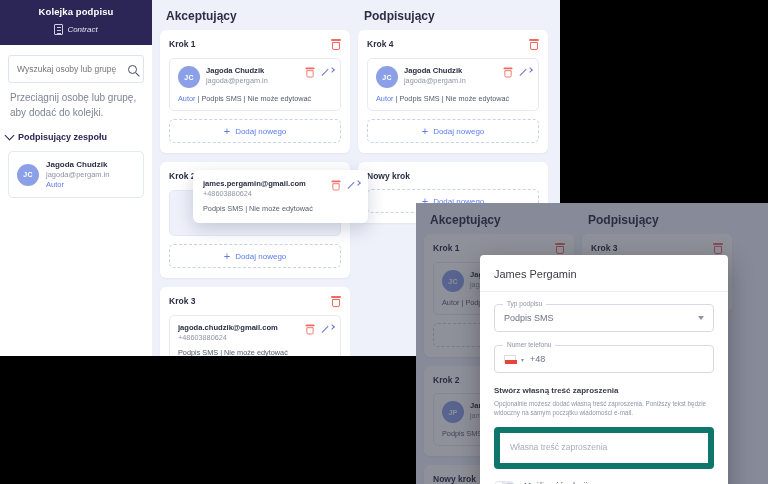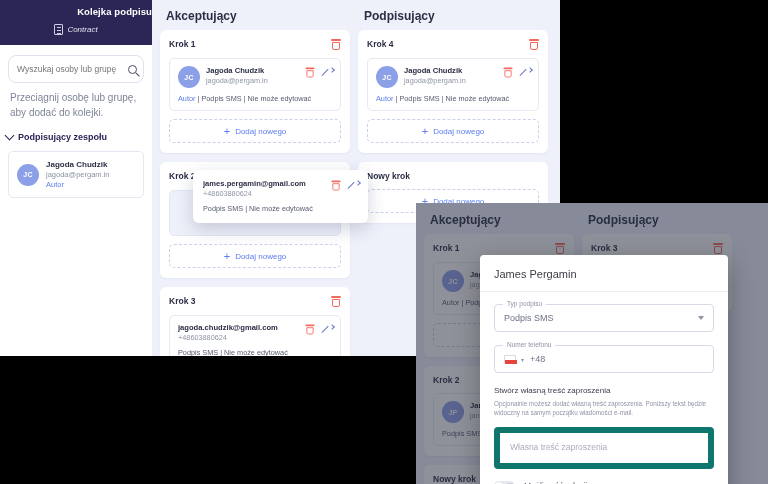--- a/index.html
+++ b/index.html
@@ -9,26 +9,26 @@
     font-family: "Liberation Sans", sans-serif;
     overflow: hidden;
   }
   .stage { position: relative; width: 768px; height: 484px; background:#000; }
 
   
   .win1 { position:absolute; left:0; top:0; width:560px; height:356px; background:#eef1fa; overflow:hidden; }
 
   .sidebar { position:absolute; left:0; top:0; width:152px; height:356px; background:#ffffff; }
   .sb-header { height:45px; background:#2b2655; color:#fff; padding-top:6px; text-align:center; }
-  .sb-title { font-size:9.5px; font-weight:bold; letter-spacing:.1px;text-align:right; }
+  .sb-title { font-size:9.5px; font-weight:bold; letter-spacing:.1px; }
   .sb-contract { margin-top:7px; display:flex; align-items:center; justify-content:center; gap:4px; font-size:8px; color:#e3e2ef;font-style:italic; }
   .doc-ico { width:9px; height:11px; border:1px solid #cfcde4; border-radius:1px; display:inline-block; position:relative; }
   .doc-ico:before { content:""; position:absolute; left:2px; top:2px; width:4px; height:1px; background:#cfcde4; box-shadow:0 3px 0 #cfcde4, 0 6px 0 #cfcde4; }
 
-  .search-wrap { margin:10px 8px 0 8px; height:28px; border:1px solid #dfe3ef; border-radius:8px; display:flex; align-items:center; padding:0 8px; background:#fff; }
+  .search-wrap { margin:10px 8px 0 8px; height:28px; border:1px solid #dfe3ef; border-radius:3px; display:flex; align-items:center; padding:0 8px; background:#fff; }
   .search-wrap input { border:0; outline:0; flex:1; font-size:8.5px; color:#9aa0b4; font-family:inherit; background:transparent; }
   .mag { width:9px; height:9px; border:1.4px solid #4a4a6a; border-radius:50%; position:relative; flex:none; }
   .mag:after { content:""; position:absolute; right:-4px; bottom:-3px; width:5px; height:1.4px; background:#4a4a6a; transform:rotate(45deg); }
 
   .hint { margin:8px 8px 0 10px; font-size:10px; line-height:1.45; color:#7e8498; }
 
   .team-head { margin:12px 8px 0 6px; display:flex; align-items:center; gap:5px; }
   .chev { width:7px; height:7px; border-left:1.4px solid #2b2655; border-bottom:1.4px solid #2b2655; transform:rotate(-45deg); margin-top:-3px; }
   .team-head span { font-size:9px; font-weight:bold; color:#2b2655; }
 
@@ -84,21 +84,21 @@
   .md-title { font-size:11px; color:#3c3c46; padding:13px 14px 11px 14px; border-bottom:1px solid #eceef4; }
   .md-body { padding:12px 14px 6px 14px; }
   .field { position:relative; border:1px solid #d7dae6; border-radius:4px; height:28px; display:flex; align-items:center; padding:0 9px; margin-bottom:13px; }
   .fl { position:absolute; top:-5px; left:8px; background:#fff; padding:0 4px; font-size:6.5px; color:#9094a6; }
   .fv { font-size:9px; color:#6d7186; }
   .caret { margin-left:auto; width:0; height:0; border-left:3px solid transparent; border-right:3px solid transparent; border-top:4px solid #9094a6; }
   .flag { width:12px; height:8px; background:#fff; border:.5px solid #ddd; position:relative; margin-right:5px; flex:none; }
   .flag:after { content:""; position:absolute; left:0; top:4px; width:12px; height:4px; background:#e4443c; }
   .flag-car { font-size:6px; color:#9094a6; margin-right:6px; }
 
-  .sec-h { font-size:8px; font-weight:normal; color:#3a3d4d; margin-bottom:4px; }
+  .sec-h { font-size:8px; font-weight:bold; color:#3a3d4d; margin-bottom:4px; }
   .sec-p { font-size:6.3px; color:#9094a6; line-height:1.5; margin-bottom:9px; }
   .ta { border:6px solid #0f766e; border-radius:4px; height:42px; padding:9px 10px; font-size:8.5px; color:#a9adbd; margin-bottom:12px; }
 
   .toggle-row { display:flex; align-items:center; gap:9px; padding-bottom:14px; }
   .tg { width:21px; height:10px; border-radius:6px; background:#e7e9f1; position:relative; flex:none; }
   .tg:after { content:""; position:absolute; left:1px; top:1px; width:8px; height:8px; border-radius:50%; background:#fff; box-shadow:0 1px 2px rgba(0,0,0,.25); }
   .tg:before { content:""; position:absolute; right:2px; top:2.5px; width:6px; height:5px; border-radius:1px; background:#c9ccd8; }
   .tg-lbl { font-size:8.5px; color:#55596b; }
 </style>
 </head>

